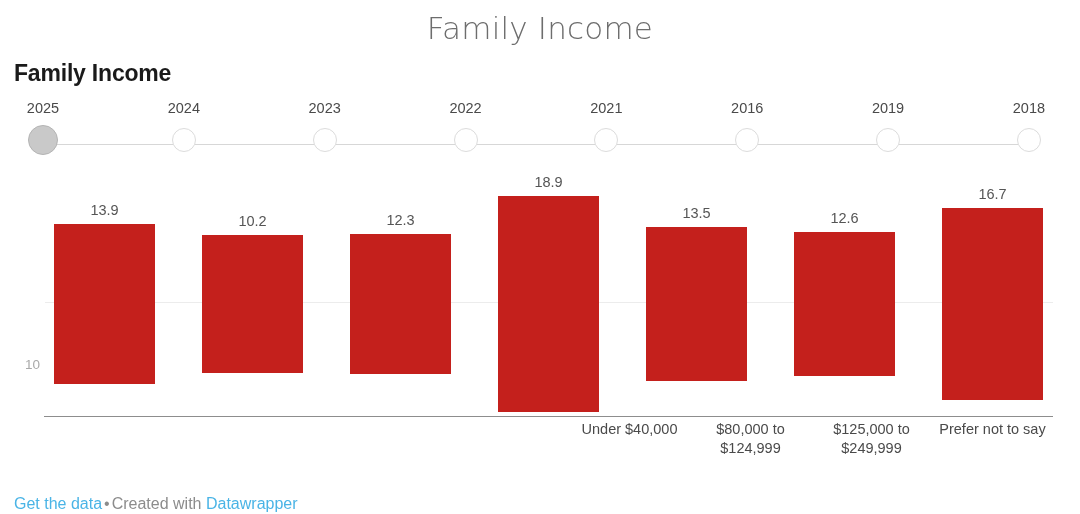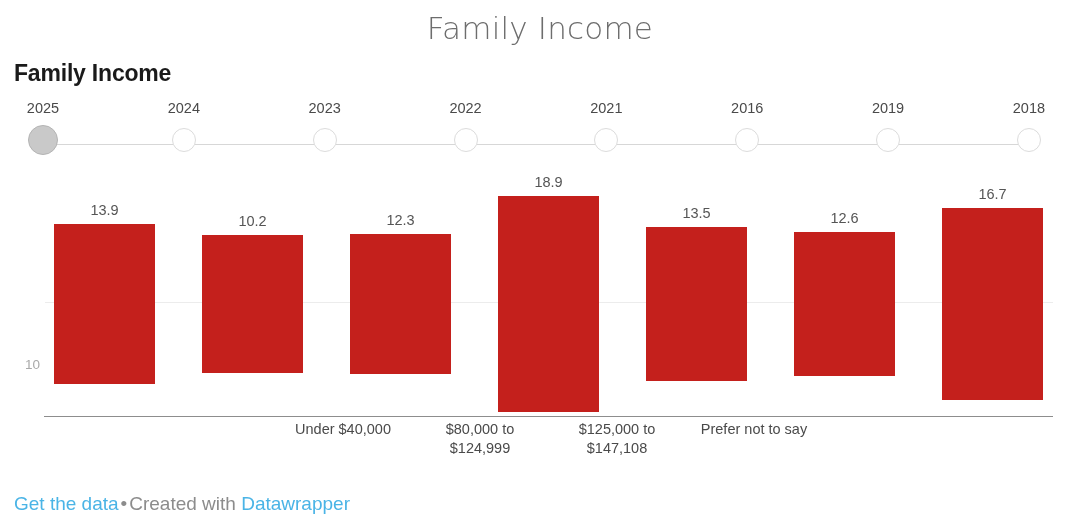--- a/index.html
+++ b/index.html
@@ -169,37 +169,36 @@
     background: #c4201c;
   }
 
   
   .categories {
     position: absolute;
     left: 44px;
     top: 420px;
     width: 1009px;
     display: flex;
-    justify-content: center;
-    gap: 16px;
+    justify-content: flex-end;
   }
   .cat {
     width: 121px;
     text-align: center;
     font-size: 14.5px;
     color: #4a4a4a;
     line-height: 19px;
   }
 
   
   .footer {
     position: absolute;
     left: 14px;
     top: 495px;
-    font-size: 19px;
+    font-size: 16px;
     line-height: 18px;
     color: #8c8c8c;
     white-space: nowrap;
   }
   .footer a {
     color: #4ab4e6;
     text-decoration: none;
   }
   .footer .sep {
     color: #8c8c8c;
@@ -292,21 +291,21 @@
   <div class="categories" id="categories">
       <div class="cat">
         <div>Under $40,000</div>
       </div>
       <div class="cat">
         <div>$80,000 to</div>
         <div>$124,999</div>
       </div>
       <div class="cat">
         <div>$125,000 to</div>
-        <div>$147,108</div>
+        <div>$249,999</div>
       </div>
       <div class="cat">
         <div>Prefer not to say</div>
       </div>
     </div>
 
   <div class="footer">
     <a href="#">Get the data</a><span class="sep">•</span><span>Created with</span> <a href="#">Datawrapper</a>
   </div>
 

